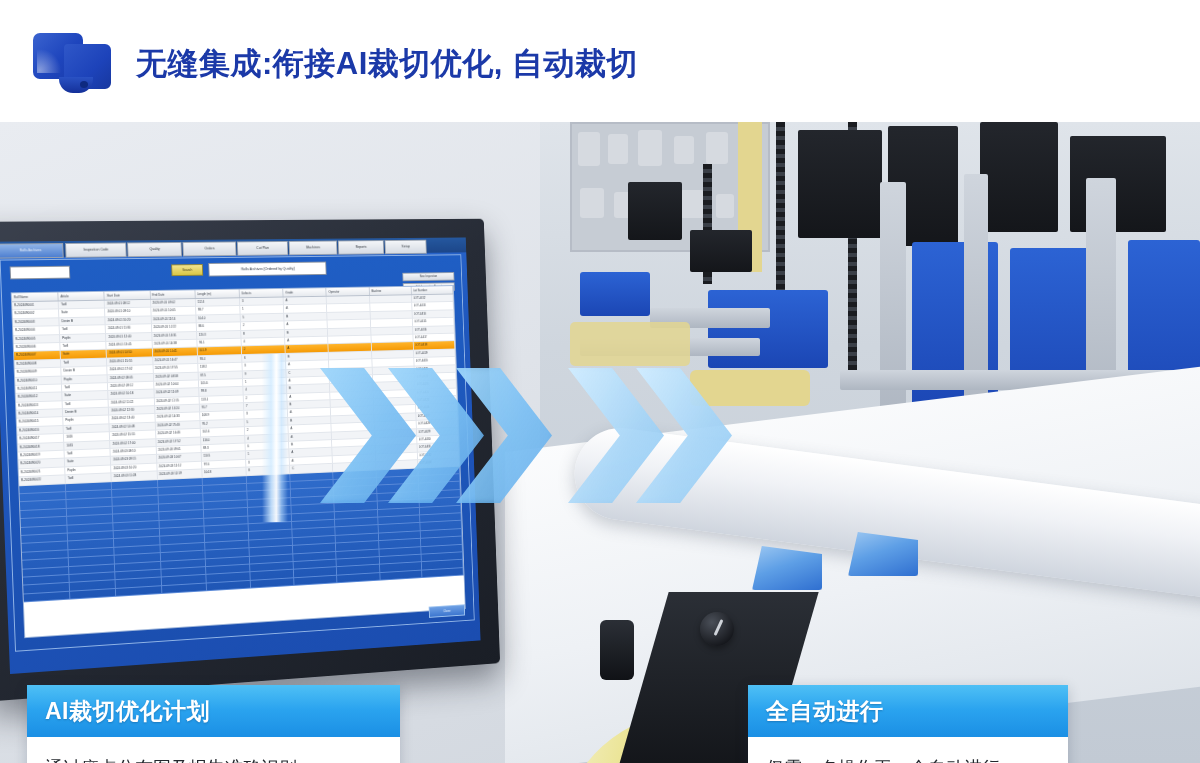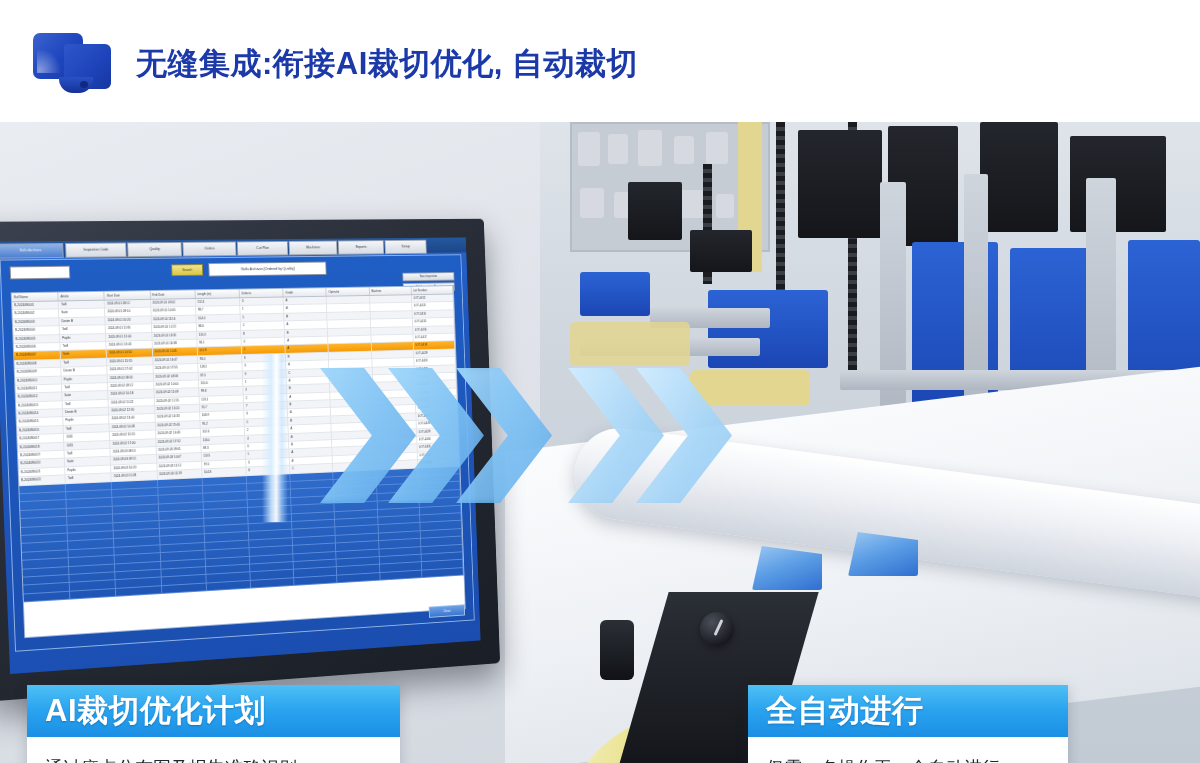--- a/index.html
+++ b/index.html
@@ -115,21 +115,21 @@
       clip-path:polygon(0 0,46% 0,100% 50%,46% 100%,0 100%,54% 50%);
       filter:drop-shadow(0 0 3px rgba(255,255,255,.85));}
   .chev.pale{background:linear-gradient(120deg,rgba(205,235,255,.92) 0%,rgba(150,205,245,.80) 60%,rgba(110,185,240,.68) 100%);}
   .gleam{position:absolute;left:262px;top:232px;width:26px;height:168px;
       background:linear-gradient(90deg,rgba(255,255,255,0) 0%,rgba(210,235,255,.85) 35%,rgba(255,255,255,.95) 55%,rgba(190,225,255,.6) 75%,rgba(255,255,255,0) 100%);}
 
   
   .card{position:absolute;background:#ffffff;box-shadow:0 3px 12px rgba(30,45,70,.22);}
   .card .chead{height:52px;background:linear-gradient(180deg,#4fc0f5 0%,#2aa3ef 48%,#1b8fe4 100%);
       display:flex;align-items:center;padding-left:18px;}
-  .card .chead h3{margin:0;font-size:31px;font-weight:bold;color:#ffffff;letter-spacing:.5px;
+  .card .chead h3{margin:0;font-size:23px;font-weight:bold;color:#ffffff;letter-spacing:.5px;
       text-shadow:0 1px 2px rgba(10,60,110,.35);}
   .card .cbody{padding:16px 18px 20px 18px;}
   .card .cbody p{margin:0;font-size:18px;line-height:30px;color:#24282e;}
   #card-left{left:27px;top:563px;width:373px;height:165px;}
   #card-right{left:748px;top:563px;width:320px;height:165px;}
 </style>
 </head>
 <body>
 
 <div class="page">

